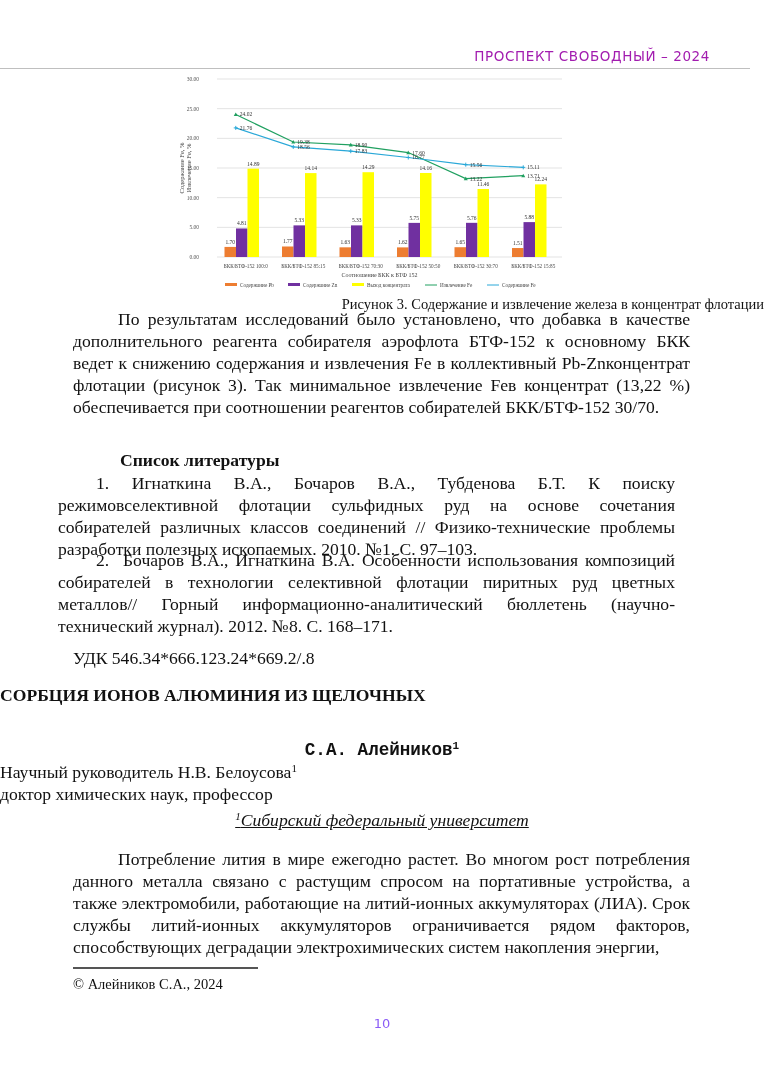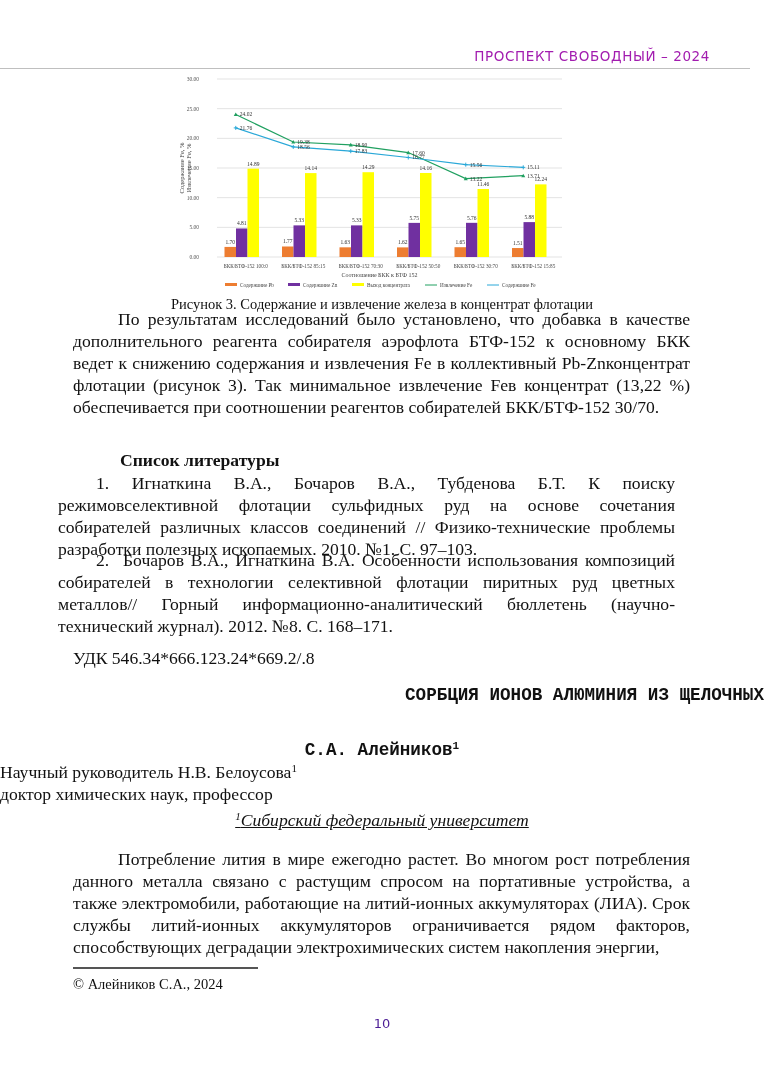--- a/index.html
+++ b/index.html
@@ -4,42 +4,42 @@
 <style>
   html, body { margin: 0; padding: 0; background: #ffffff; }
   body { width: 764px; height: 1080px; position: relative; overflow: hidden; font-family: "Liberation Serif", serif; color: #111; }
   .running-head { position: absolute; left: 0; right: 0; top: 44px; height: 24px; }
   .running-head .rh-text { position: absolute; right: 54px; top: 4px; font-family: "DejaVu Sans", sans-serif; font-size: 13.5px; letter-spacing: 0.6px; color: #a21caf; }
   .running-head .rh-line { position: absolute; left: 0; right: 14px; top: 24px; height: 1px; background: #bfbfbf; }
 
   .chart-wrap { position: absolute; left: 170px; top: 70px; width: 400px; height: 220px; }
   .chart-wrap svg { position: absolute; left: 0; top: 0; }
 
-  .caption { position: absolute; left: 0; right: 0; top: 296px; text-align: center; font-size: 14.5px; }
+  .caption { position: absolute; left: 0; right: 0; top: 296px; text-align: right; font-size: 14.5px; }
 
   .para { position: absolute; left: 73px; width: 617px; font-size: 17.6px; line-height: 22.1px; text-align: justify; }
   .para .indent { display: inline-block; width: 45px; }
   .p1 { top: 308px; }
   .refs-title { position: absolute; left: 120px; top: 450px; font-size: 17.6px; font-weight: bold; }
   .ref { position: absolute; left: 58px; width: 617px; font-size: 17.6px; line-height: 22.1px; text-align: justify; }
   .ref1 { top: 472px; }
   .ref2 { top: 549px; }
   .udk { position: absolute; left: 73px; top: 648px; font-size: 17.6px; }
 
-  .art-title { position: absolute; left: 0; right: 0; top: 684px; text-align: right; font-weight: bold; font-size: 17.6px; line-height: 22px; font-family: Liberation Mono, monospace; }
+  .art-title { position: absolute; left: 0; right: 0; top: 684px; text-align: left; font-weight: bold; font-size: 17.6px; line-height: 22px; }
   .author { position: absolute; left: 0; right: 0; top: 740px; text-align: center; font-weight: bold; font-size: 17.6px; font-family: Liberation Mono, monospace; }
   .supervisor { position: absolute; left: 0; right: 0; top: 762px; text-align: left; font-size: 17.6px; }
   .degree { position: absolute; left: 0; right: 0; top: 784px; text-align: left; font-size: 17.6px; }
   .affil { position: absolute; left: 0; right: 0; top: 810px; text-align: center; font-size: 17.6px; font-style: italic; text-decoration: underline; }
   sup { font-size: 11px; vertical-align: 6px; line-height: 0; }
 
   .p2 { top: 848px; }
   .fn-line { position: absolute; left: 73px; top: 967px; width: 185px; height: 2px; background: #555; }
   .footnote { position: absolute; left: 73px; top: 976px; font-size: 14.5px; }
-  .page-num { position: absolute; left: 0; right: 0; top: 1016px; text-align: center; font-family: "DejaVu Sans", sans-serif; font-size: 13px; color: #4c1d95; }
+  .page-num { position: absolute; left: 0; right: 0; top: 1016px; text-align: center; font-family: "DejaVu Sans", sans-serif; font-size: 13px; color: #8b5cf6; }
 </style>
 </head>
 <body>
 
 <div class="running-head">
   <span class="rh-text">ПРОСПЕКТ СВОБОДНЫЙ – 2024</span>
   <div class="rh-line"></div>
 </div>
 
 <div class="chart-wrap">

